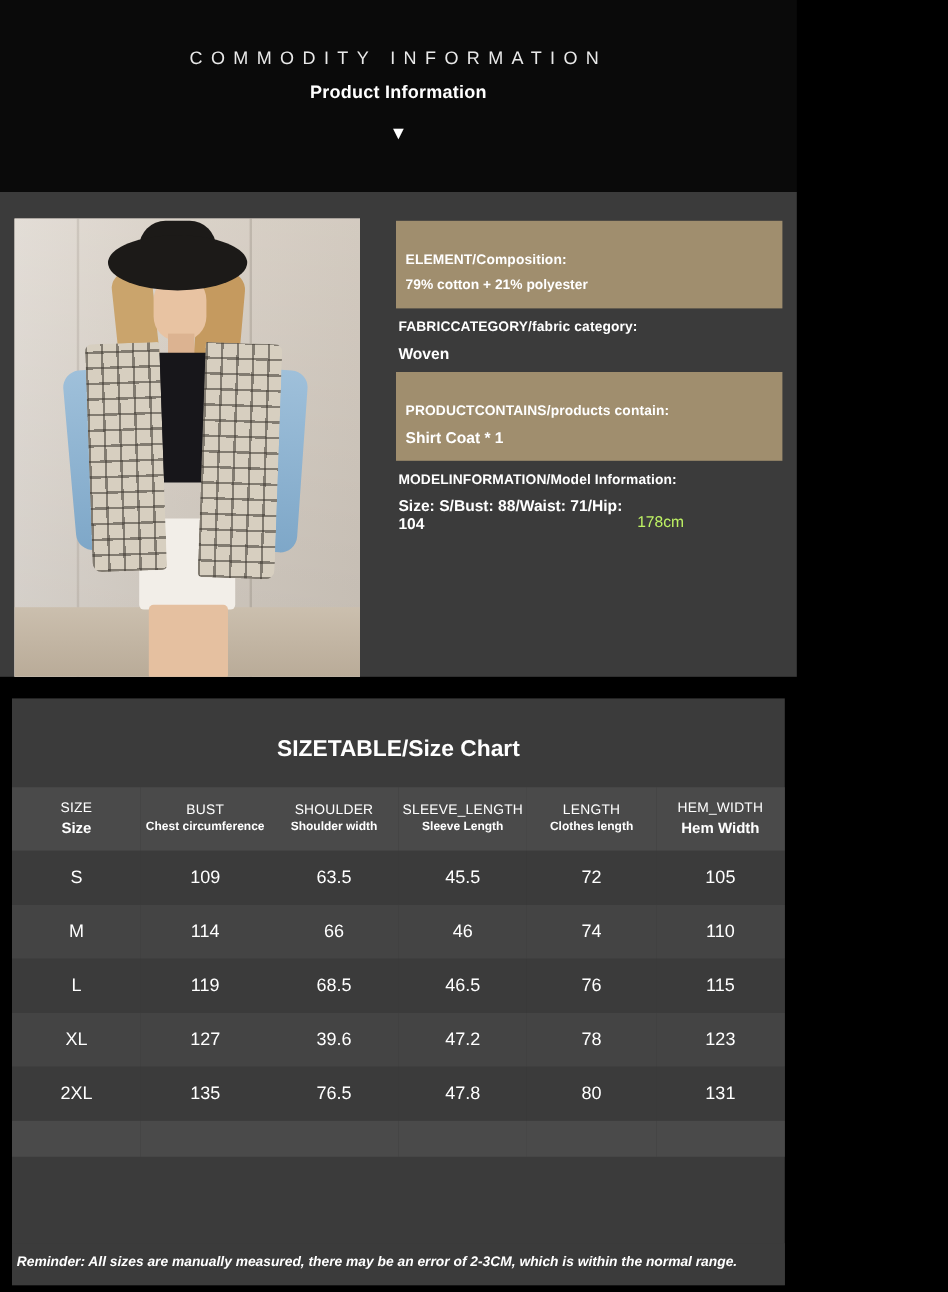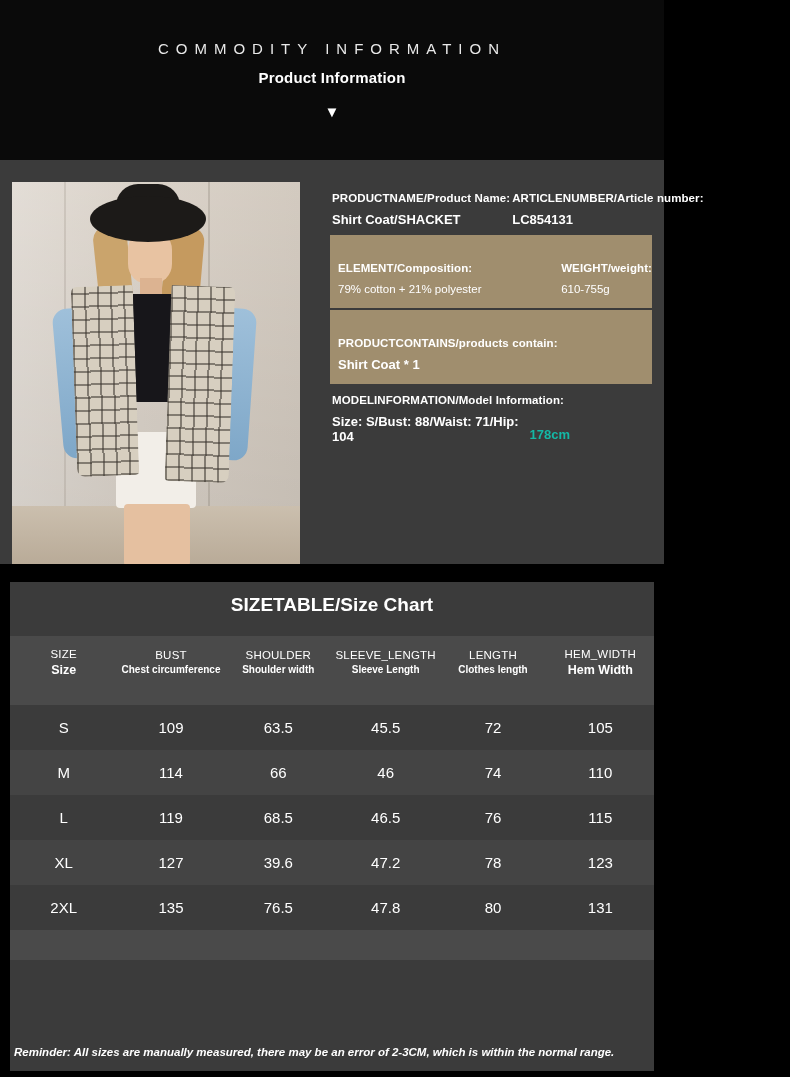--- a/index.html
+++ b/index.html
@@ -214,21 +214,21 @@
     white-space: nowrap;
   }
   .field .value {
     margin-top: 8px;
     font-size: 13px;
     font-weight: bold;
     color: #ffffff;
   }
   .field .value.small {
     font-size: 11.5px;
-    font-weight: normal;
+    font-weight: bold;
     line-height: 1.25;
   }
   .band {
     background: #a08e6e;
     margin-top: 2px;
   }
   .band .field {
     padding: 10px 0 12px 8px;
     margin-top: 17px;
   }
@@ -239,50 +239,50 @@
   .col-b { flex: 1; }
 
   .composition-block { position: relative; }
   .model-row {
     display: flex;
     align-items: flex-end;
     justify-content: flex-end;
   }
   .model-height {
     font-size: 13px;
-    color: #14b8a6;
-    font-weight: 700;
+    color: #bef264;
+    font-weight: 400;
     padding-right: 82px;
     padding-bottom: 2px;
   }
 
   
   .size-section {
     position: absolute;
     left: 10px;
     right: 10px;
     top: 582px;
     bottom: 6px;
     background: #3b3b3b;
   }
   .size-title {
     text-align: center;
     font-size: 19px;
     font-weight: bold;
-    padding: 12px 0 20px 0;
+    padding: 32px 0 20px 0;
     color: #ffffff;
   }
   table {
     width: 100%;
     border-collapse: collapse;
     table-layout: fixed;
   }
   thead th {
     background: #4a4a4a;
-    padding: 12px 2px 28px 2px;
+    padding: 12px 2px 12px 2px;
     font-weight: normal;
   }
   th .en {
     display: block;
     font-size: 11.5px;
     color: #ffffff;
     letter-spacing: 0.2px;
   }
   th .zh {
     display: block;
@@ -353,42 +353,34 @@
         <div class="ph-top"></div>
         <div class="ph-sleeve-l"></div>
         <div class="ph-sleeve-r"></div>
         <div class="ph-jacket-l"></div>
         <div class="ph-jacket-r"></div>
       </div>
     </div>
 
     <div class="fields">
 
-      <div class="row plain">
-        <div class="field col-a">
-          <div class="label">PRODUCTNAME/Product Name:</div>
-          <div class="value">Shirt Coat/SHACKET</div>
-        </div>
-        <div class="field col-b">
-          <div class="label">ARTICLENUMBER/Article number:</div>
-          <div class="value">LC854131</div>
-        </div>
-      </div>
 
       <div class="row band">
         <div class="field col-a composition-block">
           <div class="label">ELEMENT/Composition:</div>
           <div class="value small">79% cotton + 21% polyester</div>
         </div>
+      </div>
+
+      <div class="row plain">
         <div class="field col-b">
-          <div class="label">WEIGHT/weight:</div>
-          <div class="value small">610-755g</div>
+          <div class="label">FABRICCATEGORY/fabric category:</div>
+          <div class="value">Woven</div>
         </div>
       </div>
-
 
       <div class="row band">
         <div class="field col-b">
           <div class="label">PRODUCTCONTAINS/products contain:</div>
           <div class="value">Shirt Coat * 1</div>
         </div>
       </div>
 
       <div class="row plain">
         <div class="field col-b">

